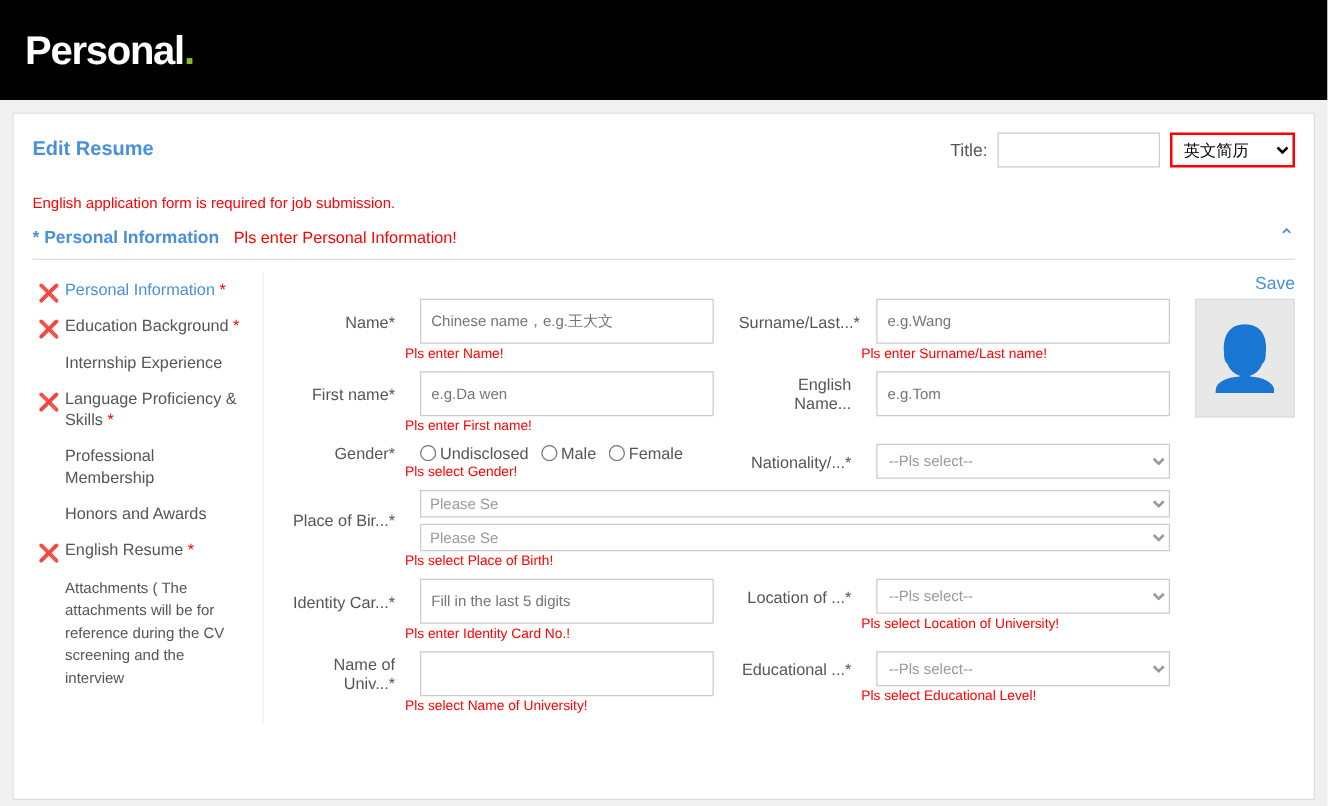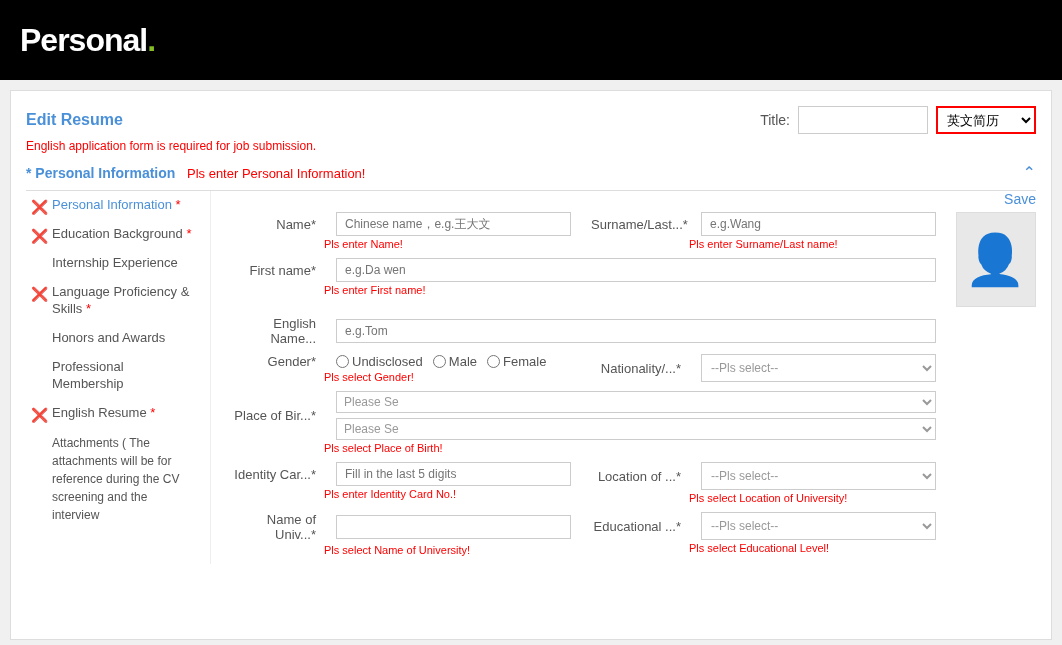--- a/index.html
+++ b/index.html
@@ -4,50 +4,50 @@
   <style>
     * { box-sizing: border-box; margin: 0; padding: 0; }
     body { font-family: Arial, sans-serif; font-size: 13px; background: #f0f0f0; color: #333; }
 
     .header { background: #000; padding: 10px 20px; height: 80px; display: flex; align-items: center; }
     .logo-text { color: #fff; font-size: 32px; font-weight: bold; letter-spacing: -1px; }
     .logo-dot { color: #86bc25; }
 
     .main-container { background: #fff; margin: 10px; border: 1px solid #ddd; padding: 15px; min-height: 550px; }
 
-    .top-bar { display: flex; align-items: center; justify-content: space-between; margin-bottom: 5px; }
+    .top-bar { display: flex; align-items: center; justify-content: space-between; margin-bottom: 21px; }
     .edit-resume-title { color: #4a90d9; font-size: 16px; font-weight: bold; }
     .title-section { display: flex; align-items: center; gap: 8px; }
     .title-label { font-size: 14px; color: #555; }
     .title-input { width: 130px; height: 28px; border: 1px solid #ccc; padding: 2px 5px; }
     .resume-type-select { height: 28px; border: 2px solid red; background: #fff; padding: 2px 5px; font-size: 13px; min-width: 100px; cursor: pointer; }
 
     .english-warning { color: red; font-size: 12px; margin-bottom: 10px; }
 
-    .section-header { display: flex; align-items: center; justify-content: space-between; border-bottom: 1px solid #ddd; padding-bottom: 8px; }
+    .section-header { display: flex; align-items: center; justify-content: space-between; border-bottom: 1px solid #ddd; padding-bottom: 8px; margin-bottom: 10px; }
     .section-title { color: #4a90d9; font-size: 14px; font-weight: bold; }
     .section-required { color: red; font-size: 13px; margin-left: 8px; }
     .collapse-icon { color: #4a90d9; font-size: 16px; cursor: pointer; }
 
     .content-area { display: flex; gap: 0; }
     .sidebar { width: 185px; min-width: 185px; border-right: 1px solid #eee; padding-right: 10px; }
     .form-area { flex: 1; padding-left: 15px; }
 
     .sidebar-item { display: flex; align-items: flex-start; gap: 5px; padding: 6px 5px; cursor: pointer; color: #555; font-size: 13px; line-height: 1.3; }
     .sidebar-item.active { color: #4a90d9; }
     .sidebar-icon { width: 16px; height: 16px; min-width: 16px; margin-top: 1px; }
     .sidebar-icon.error { color: red; font-size: 14px; font-weight: bold; }
     .sidebar-item-text { flex: 1; }
     .required-star { color: red; }
 
     .save-row { text-align: right; margin-bottom: 5px; }
     .save-btn { color: #4a90d9; background: none; border: none; cursor: pointer; font-size: 14px; }
     .field-row { display: flex; align-items: center; gap: 20px; }
     .field-label { min-width: 90px; text-align: right; color: #555; font-size: 13px; }
-    .field-input { height: 24px; border: 1px solid #ccc; padding: 2px 8px; font-size: 12px; color: #999; width: 100%; }
+    .field-input { height: 36px; border: 1px solid #ccc; padding: 2px 8px; font-size: 12px; color: #999; width: 100%; }
     .field-error { color: red; font-size: 11px; margin-left: 98px; }
     .field-select { height: 28px; border: 1px solid #ccc; background: #fff; padding: 2px 5px; font-size: 12px; color: #999; width: 100%; cursor: pointer; }
 
     .gender-row { display: flex; align-items: flex-start; gap: 10px; flex-wrap: wrap; }
     .gender-option { display: flex; align-items: center; gap: 3px; font-size: 13px; color: #555; }
     .gender-option input[type="radio"] { cursor: pointer; }
 
     .double-select { display: flex; gap: 5px; flex-direction: column; }
     .double-select select { flex: 1; height: 28px; border: 1px solid #ccc; background: #fff; padding: 2px 3px; font-size: 12px; color: #999; cursor: pointer; }
 
@@ -108,25 +108,25 @@
       <div class="sidebar-item">
         <span class="sidebar-icon"></span>
         <span class="sidebar-item-text">Internship Experience</span>
       </div>
       <div class="sidebar-item">
         <span class="sidebar-icon error">❌</span>
         <span class="sidebar-item-text">Language Proficiency &amp; Skills <span class="required-star">*</span></span>
       </div>
       <div class="sidebar-item">
         <span class="sidebar-icon"></span>
+        <span class="sidebar-item-text">Professional Membership</span>
+      </div>
+      <div class="sidebar-item">
+        <span class="sidebar-icon"></span>
         <span class="sidebar-item-text">Honors and Awards</span>
-      </div>
-      <div class="sidebar-item">
-        <span class="sidebar-icon"></span>
-        <span class="sidebar-item-text">Professional Membership</span>
       </div>
       <div class="sidebar-item">
         <span class="sidebar-icon error">❌</span>
         <span class="sidebar-item-text">English Resume <span class="required-star">*</span></span>
       </div>
       <div class="sidebar-item sidebar-attachment">
         <span class="sidebar-icon"></span>
         <span class="sidebar-item-text">Attachments ( The attachments will be for reference during the CV screening and the interview</span>
       </div>
     </div>
@@ -149,21 +149,21 @@
             </div>
             <div class="form-col" style="flex:1;">
               <div class="field-row">
                 <span class="field-label">Surname/Last...*</span>
                 <input type="text" class="field-input" placeholder="e.g.Wang" style="">
               </div>
               <div class="field-error">Pls enter Surname/Last name!</div>
             </div>
           </div>
 
-          <div style="display:flex; gap:20px; margin-bottom:8px;flex-direction:column;">
+          <div style="display:flex; gap:20px; margin-bottom:8px;">
             <div class="form-col" style="flex:1;">
               <div class="field-row">
                 <span class="field-label">First name*</span>
                 <input type="text" class="field-input" placeholder="e.g.Da wen" style="">
               </div>
               <div class="field-error">Pls enter First name!</div>
             </div>
             <div class="form-col" style="flex:1;">
               <div class="field-row">
                 <span class="field-label">English Name...</span>

